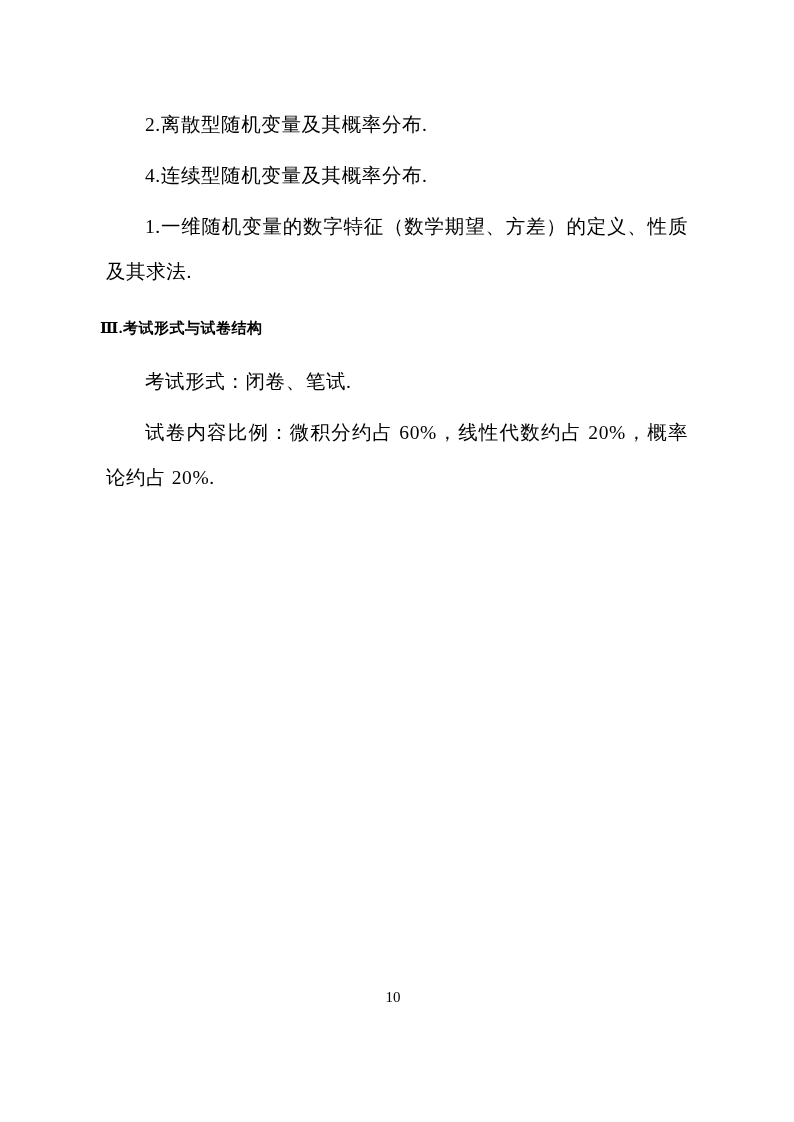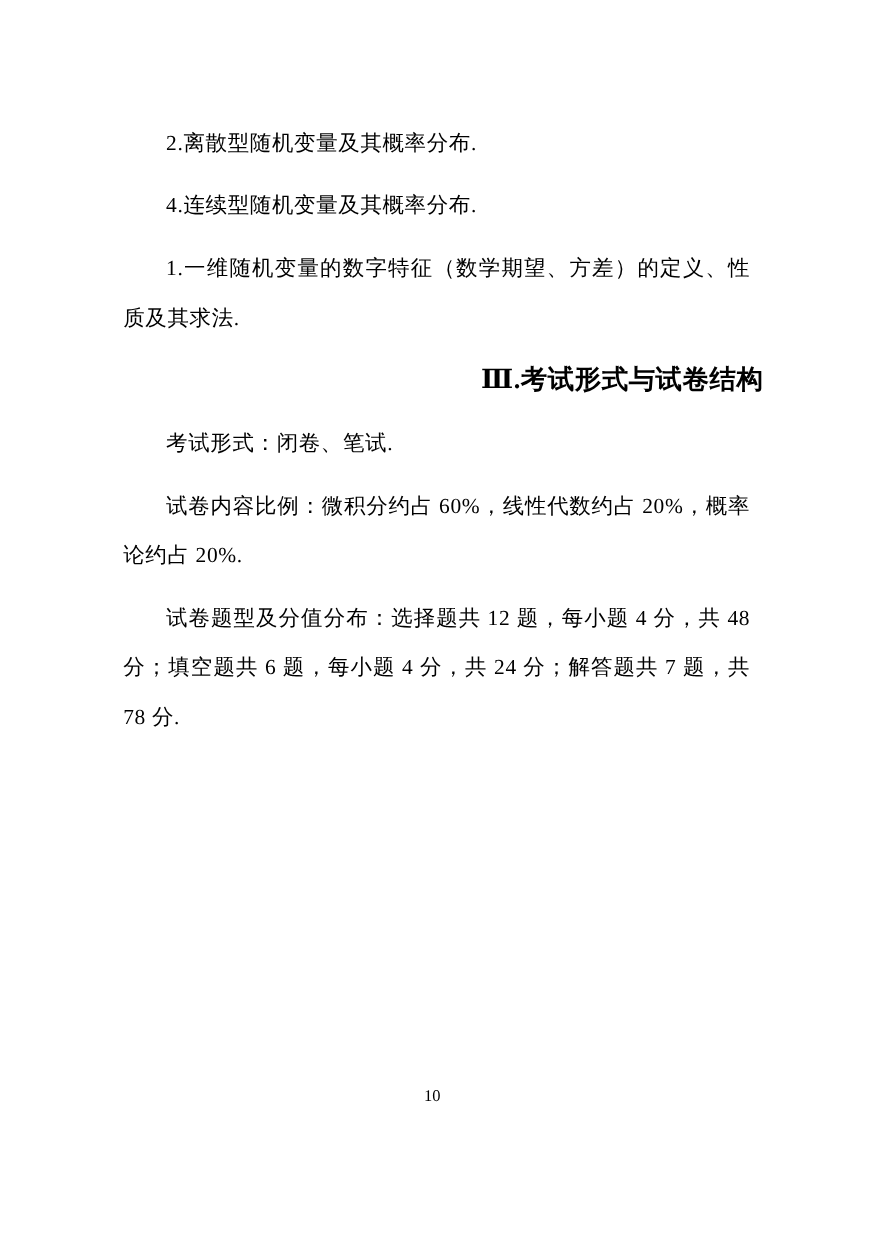--- a/index.html
+++ b/index.html
@@ -25,29 +25,29 @@
     padding: 96px 100px 60px 100px;
   }
   .body-text {
     font-size: 19.5px;
     line-height: 45px;
     text-align: justify;
     text-justify: inter-ideograph;
     letter-spacing: 0.6px;
   }
   .para {
-    margin: 12px;
+    margin: 6px;
     text-indent: 2em;
     text-align: justify;
     text-justify: inter-ideograph;
   }
   .section-title {
     margin: 12px 0 8px 0;
-    text-align: right;
-    font-size: 24px;
+    text-align: left;
+    font-size: 15px;
     font-weight: bold;
     line-height: 45px;
     letter-spacing: 0.5px;
   }
   .page-number {
     position: absolute;
     left: 0;
     right: 8px;
     bottom: 116px;
     text-align: center;
@@ -65,17 +65,16 @@
     <p class="para">2.离散型随机变量及其概率分布.</p>
     <p class="para">4.连续型随机变量及其概率分布.</p>
     <p class="para">1.一维随机变量的数字特征（数学期望、方差）的定义、性质及其求法.</p>
   </div>
 
   <h2 class="section-title">Ⅲ.考试形式与试卷结构</h2>
 
   <div class="body-text">
     <p class="para">考试形式：闭卷、笔试.</p>
     <p class="para">试卷内容比例：微积分约占 60%，线性代数约占 20%，概率论约占 20%.</p>
-    <p class="para">试卷题型及分值分布：选择题共 12 题，每小题 4 分，共 48 分；填空题共 6 题，每小题 4 分，共 24 分；解答题共 7 题，共 78 分.</p>
   </div>
 
   <div class="page-number">10</div>
 </div>
 
 </body></html>

